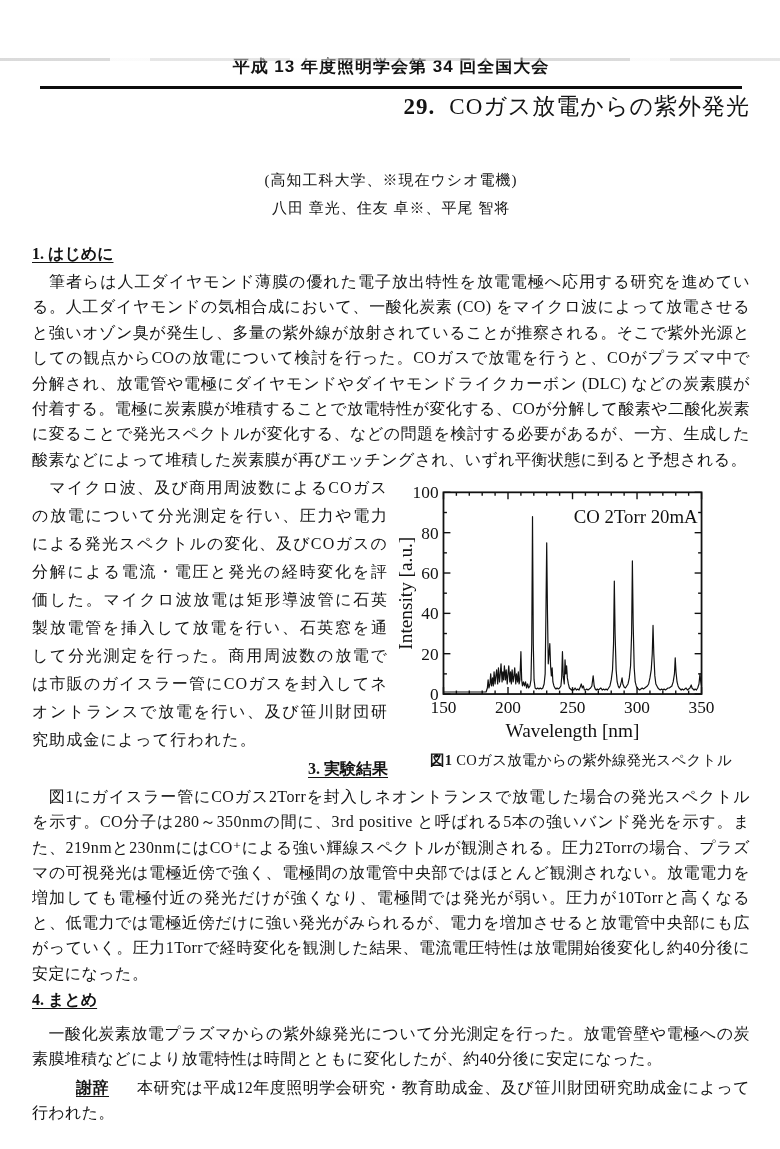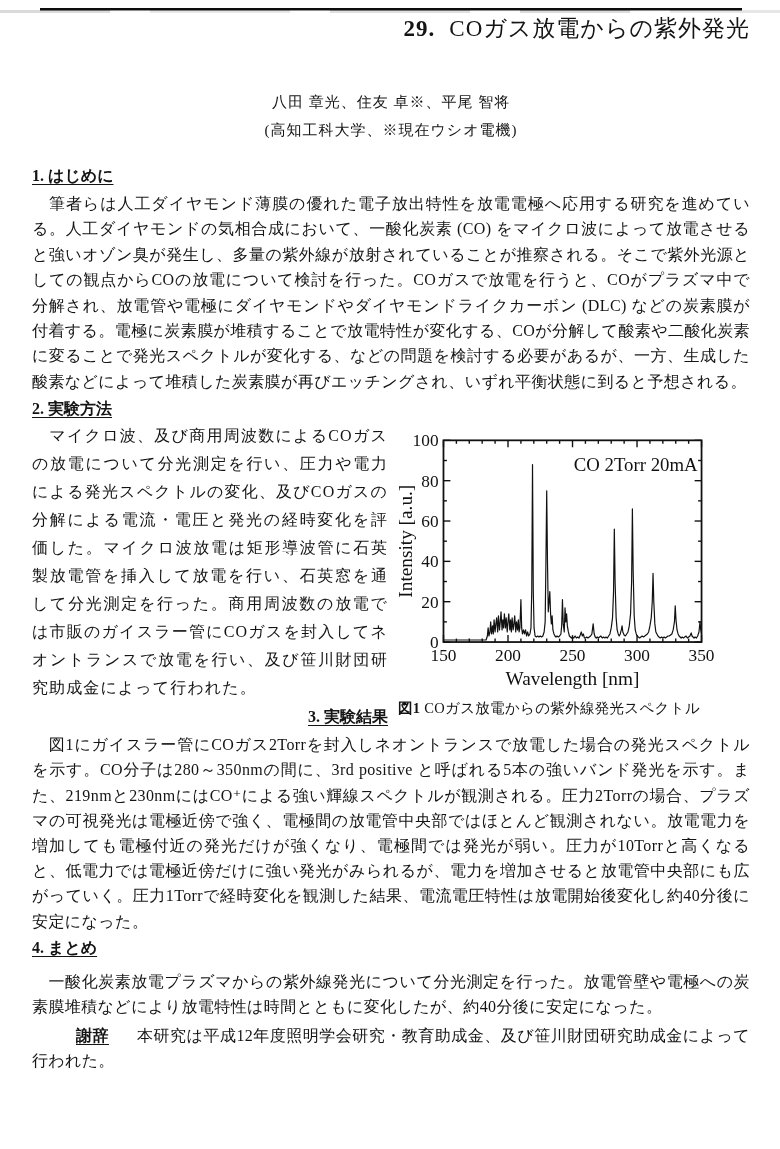--- a/index.html
+++ b/index.html
@@ -80,53 +80,53 @@
     margin: 0 0 4px 10px;
   }
   .figure-block svg { display: block; }
   .figure-caption {
     font-size: 14.5px;
     line-height: 20px;
     margin-top: 2px;
     letter-spacing: 0.3px;
     white-space: nowrap;
   }
-  .figure-caption .cap-label { font-weight: 700; }
+  .figure-caption .cap-label { font-weight: 700; margin-left: 32px; }
   .ack-line { font-size: 16px; line-height: 25.4px; margin-top: 3px; text-align: justify; letter-spacing: 0.3px; }
   .ack-label {
     font-weight: 700;
     text-decoration: underline;
     text-underline-offset: 3px;
     margin-right: 28px;
     padding-left: 44px;
   }
   .clearfix::after { content: ""; display: block; clear: both; }
 </style>
 </head>
 <body>
 
 <div class="page">
   <div class="scan-artifact-top"></div>
 
+  <div class="conference-header">平成 13 年度照明学会第 34 回全国大会</div>
 
   <hr class="title-rule">
 
   <div class="paper-title">
     <span class="title-no">29.</span><span>COガス放電からの紫外発光</span>
   </div>
 
   <div class="authors-block">
+    <div>(高知工科大学、※現在ウシオ電機)</div>
     <div>八田 章光、住友 卓※、平尾 智将</div>
-    <div>(高知工科大学、※現在ウシオ電機)</div>
   </div>
 
   <div class="section-heading h1">1. はじめに</div>
   <div class="body-para">　筆者らは人工ダイヤモンド薄膜の優れた電子放出特性を放電電極へ応用する研究を進めている。人工ダイヤモンドの気相合成において、一酸化炭素 (CO) をマイクロ波によって放電させると強いオゾン臭が発生し、多量の紫外線が放射されていることが推察される。そこで紫外光源としての観点からCOの放電について検討を行った。COガスで放電を行うと、COがプラズマ中で分解され、放電管や電極にダイヤモンドやダイヤモンドライクカーボン (DLC) などの炭素膜が付着する。電極に炭素膜が堆積することで放電特性が変化する、COが分解して酸素や二酸化炭素に変ることで発光スペクトルが変化する、などの問題を検討する必要があるが、一方、生成した酸素などによって堆積した炭素膜が再びエッチングされ、いずれ平衡状態に到ると予想される。</div>
 
-  <div class="section-heading h2">2. 実験方法</div>
 
   <div class="figure-block clearfix-none">
     <svg width="352" height="276" viewBox="0 0 356 276" xmlns="http://www.w3.org/2000/svg">
         <rect x="46" y="19" width="261" height="204" fill="none" stroke="#111111" stroke-width="1.8"></rect>
         <line x1="46" y1="223" x2="46" y2="216" stroke="#111111" stroke-width="1.4"></line>
         <line x1="46" y1="19" x2="46" y2="26" stroke="#111111" stroke-width="1.4"></line>
         <line x1="59.05" y1="223" x2="59.05" y2="219.5" stroke="#111111" stroke-width="1.4"></line>
         <line x1="59.05" y1="19" x2="59.05" y2="22.5" stroke="#111111" stroke-width="1.4"></line>
         <line x1="72.1" y1="223" x2="72.1" y2="219.5" stroke="#111111" stroke-width="1.4"></line>
         <line x1="72.1" y1="19" x2="72.1" y2="22.5" stroke="#111111" stroke-width="1.4"></line>

